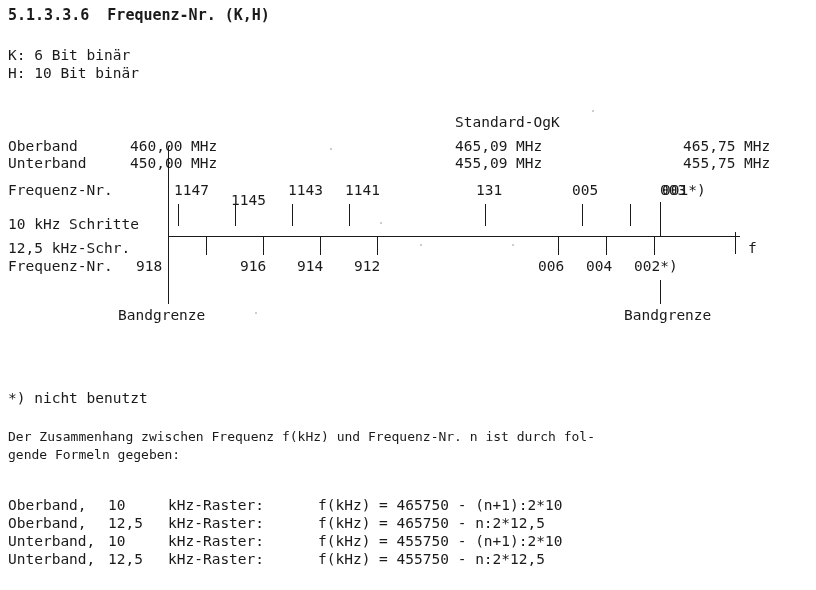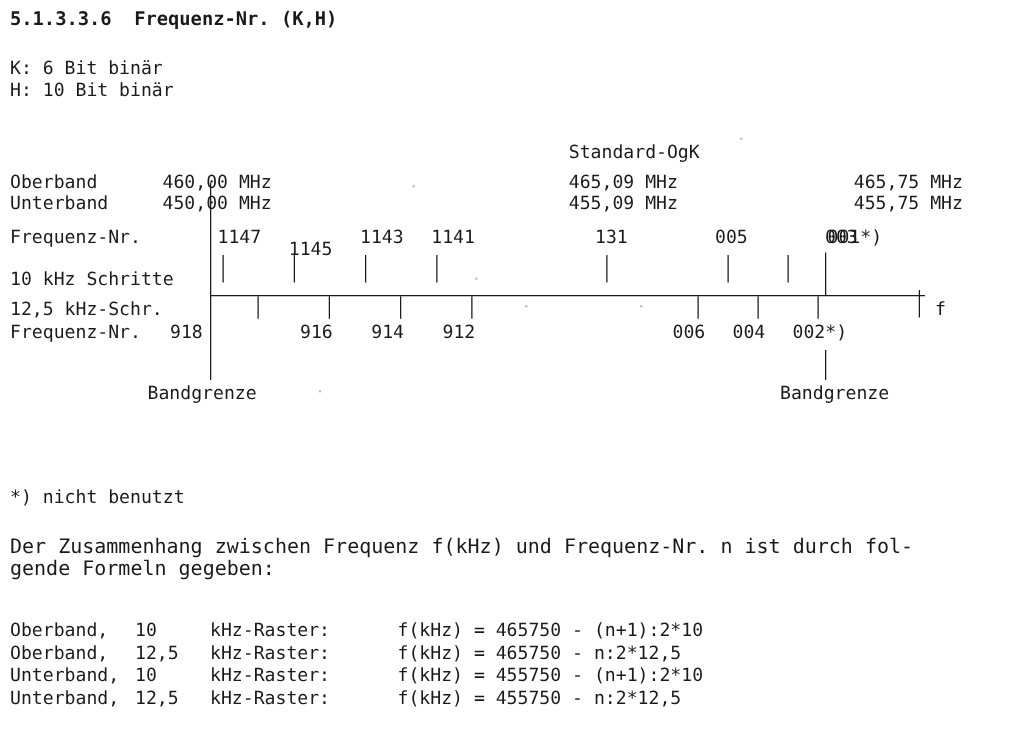--- a/index.html
+++ b/index.html
@@ -73,21 +73,21 @@
   #footnote {
     position: absolute;
     left: 8px;
     top: 390px;
     font-size: 14.5px;
   }
   #para {
     position: absolute;
     left: 8px;
     top: 428px;
-    font-size: 16px;
+    font-size: 13px;
     line-height: 18px;
   }
 
   
   #formulas {
     position: absolute;
     left: 8px;
     top: 496px;
     font-size: 14.5px;
     line-height: 18px;

